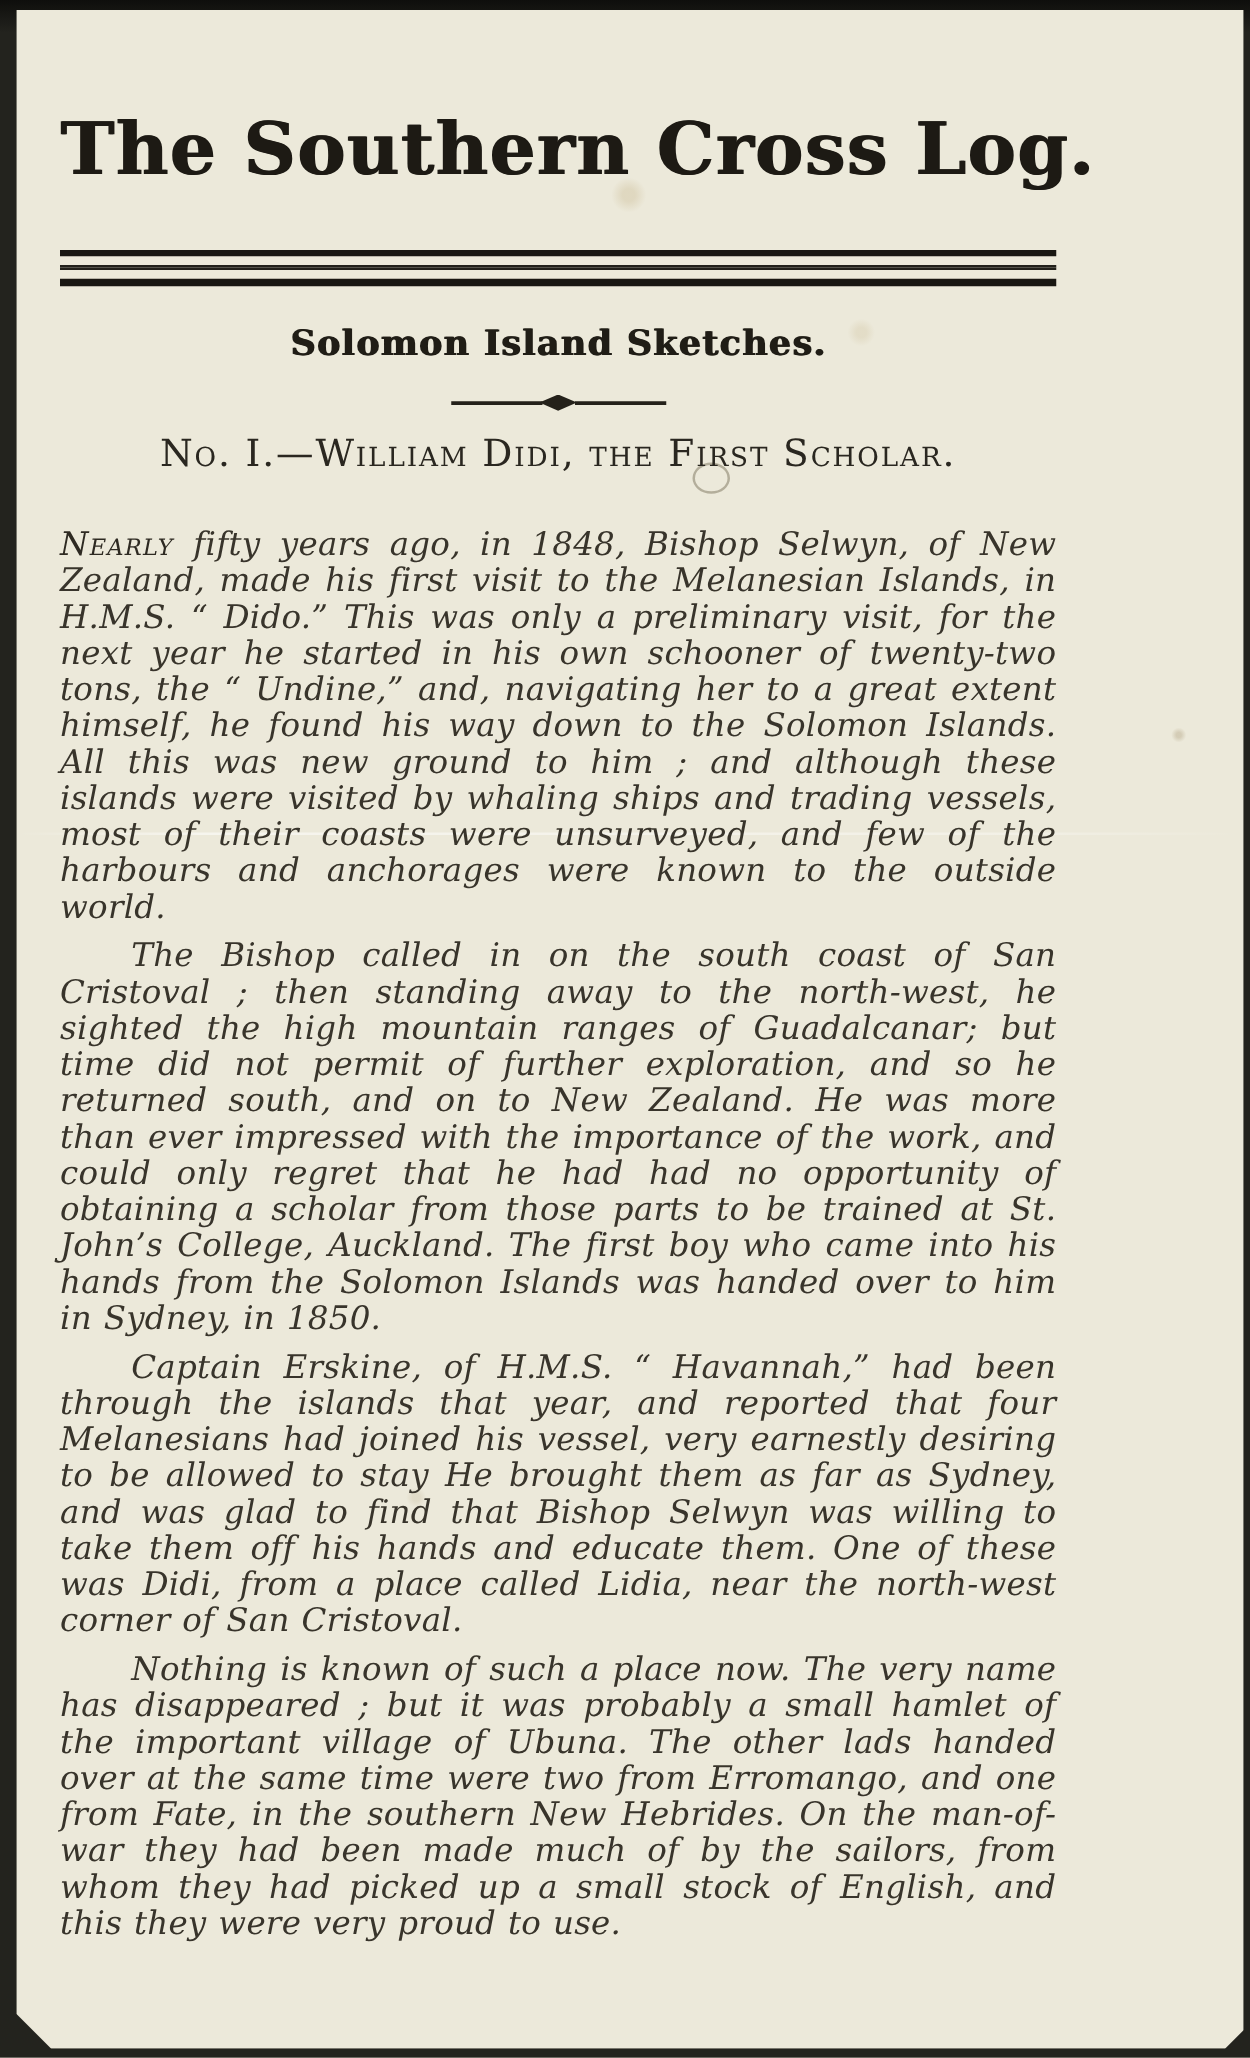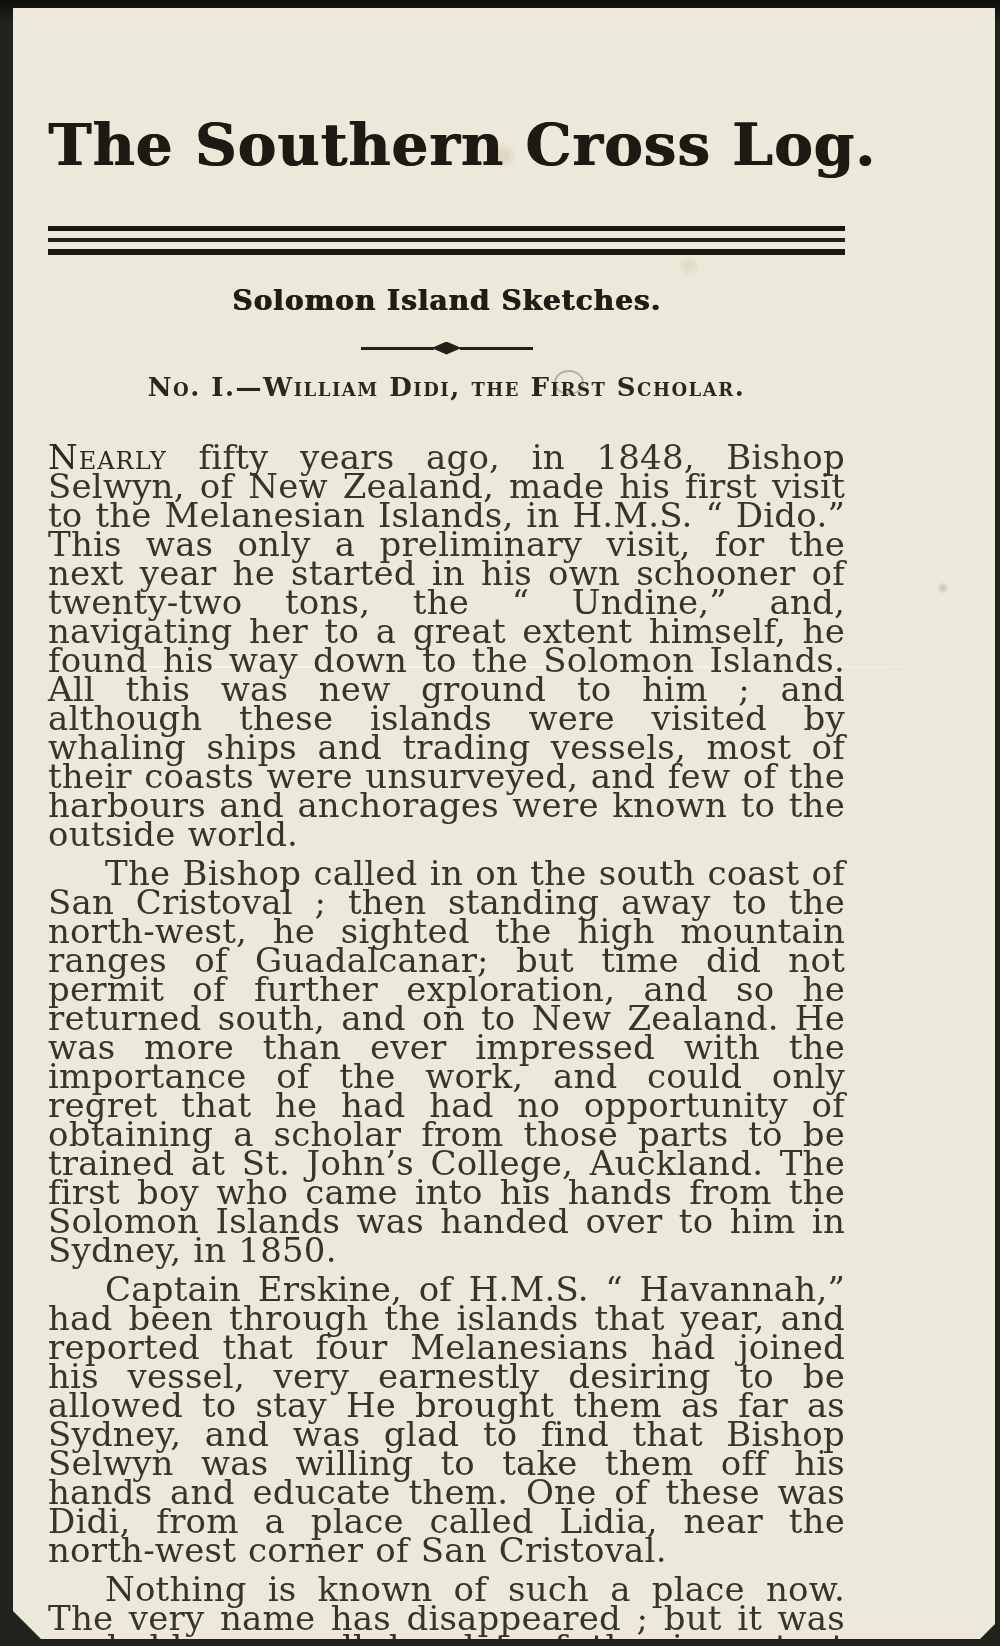--- a/index.html
+++ b/index.html
@@ -19,48 +19,48 @@
       radial-gradient(circle at 320px 1190px, rgba(160,140,95,.15) 0 3px, rgba(160,140,95,0) 8px);
     clip-path: polygon(0 0,100% 0,100% calc(100% - 15px),calc(100% - 15px) 100%,28px 100%,0 calc(100% - 28px));
   }
   .crease{position:absolute;left:0;right:0;top:658px;height:2px;pointer-events:none;
     background:linear-gradient(90deg, rgba(255,255,255,0), rgba(255,255,255,.55) 15%, rgba(255,255,255,.35) 80%, rgba(255,255,255,0));}
   .ring-mark{position:absolute;left:541px;top:362px;width:26px;height:21px;border:2px solid rgba(95,85,60,.40);border-radius:50%;}
   .content{position:relative;height:100%;box-sizing:border-box;padding:0 150px 0 35px;color:#2a2721;}
 
   .gothic{text-shadow:1px 0 0 currentColor;}
   h1.pub-title{
-    margin:0;padding-top:100px;text-align:center;
+    margin:0;padding-top:74px;text-align:center;
     font-size:58px;line-height:74px;font-weight:bold;letter-spacing:1px;color:#1d1a14;white-space:nowrap;
   }
   .rule .thick{height:5px;background:#191712;}
   .rule .thin{height:2px;background:#22201a;}
   .rule-a{margin-top:44px;}
   .rule-a .thin{margin-top:7px;}
   .rule-b .thick{margin-top:7px;height:6px;}
   .issue-row{
     display:flex;justify-content:space-between;align-items:baseline;
     padding:15px 2px 13px;font-size:27px;font-variant:small-caps;letter-spacing:1px;color:#26231c;
   }
   h2.art-title{
     margin:22px 0 0;text-align:center;font-size:28px;line-height:48px;
     font-weight:bold;letter-spacing:1px;color:#201d16;
   }
   .divider{margin:16px auto 0;width:172px;display:flex;align-items:center;height:14px;}
   .divider .line{flex:1;height:3px;background:#24211a;}
   .divider .diamond{width:30px;height:13px;background:#24211a;margin:0 -2px;
     clip-path:polygon(50% 0,100% 50%,50% 100%,0 50%);}
   h3.art-subtitle{
-    margin:17px 0 0;text-align:center;font-weight:bold;
-    font-size:26px;font-variant:small-caps;letter-spacing:1.5px;color:#2a2720;
+    margin:17px 0 0;text-align:center;font-weight:normal;
+    font-size:30px;font-variant:small-caps;letter-spacing:1.5px;color:#2a2720;
   }
   .body-text{margin-top:41px;}
   .body-text p{
-    margin:0 0 10px;font-size:34px;line-height:29px;text-align:justify;
-    color:#38342b;letter-spacing:.2px;word-spacing:1px;
+    margin:0 0 10px;font-size:26px;line-height:29px;text-align:justify;
+    color:#38342b;letter-spacing:.2px;word-spacing:1px;font-style:italic;
   }
   .body-text p.indent{text-indent:57px;}
   .lead{font-variant:small-caps;letter-spacing:1px;color:#2e2a22;}
 </style>
 </head>
 <body>
 
 <div class="frame">
   <div class="paper">
     <div class="crease"></div>

